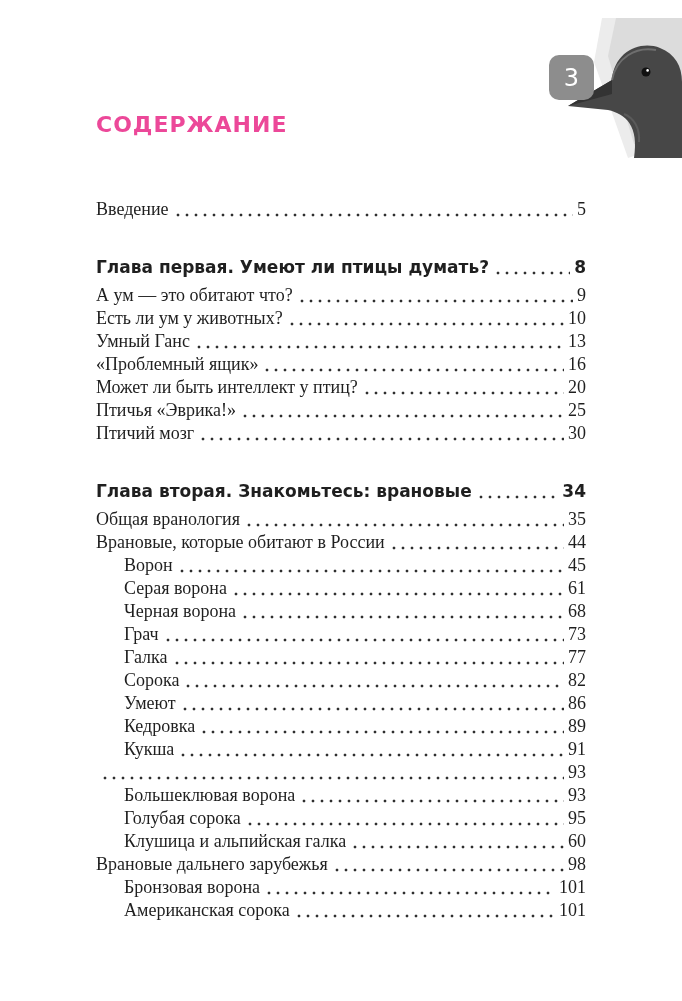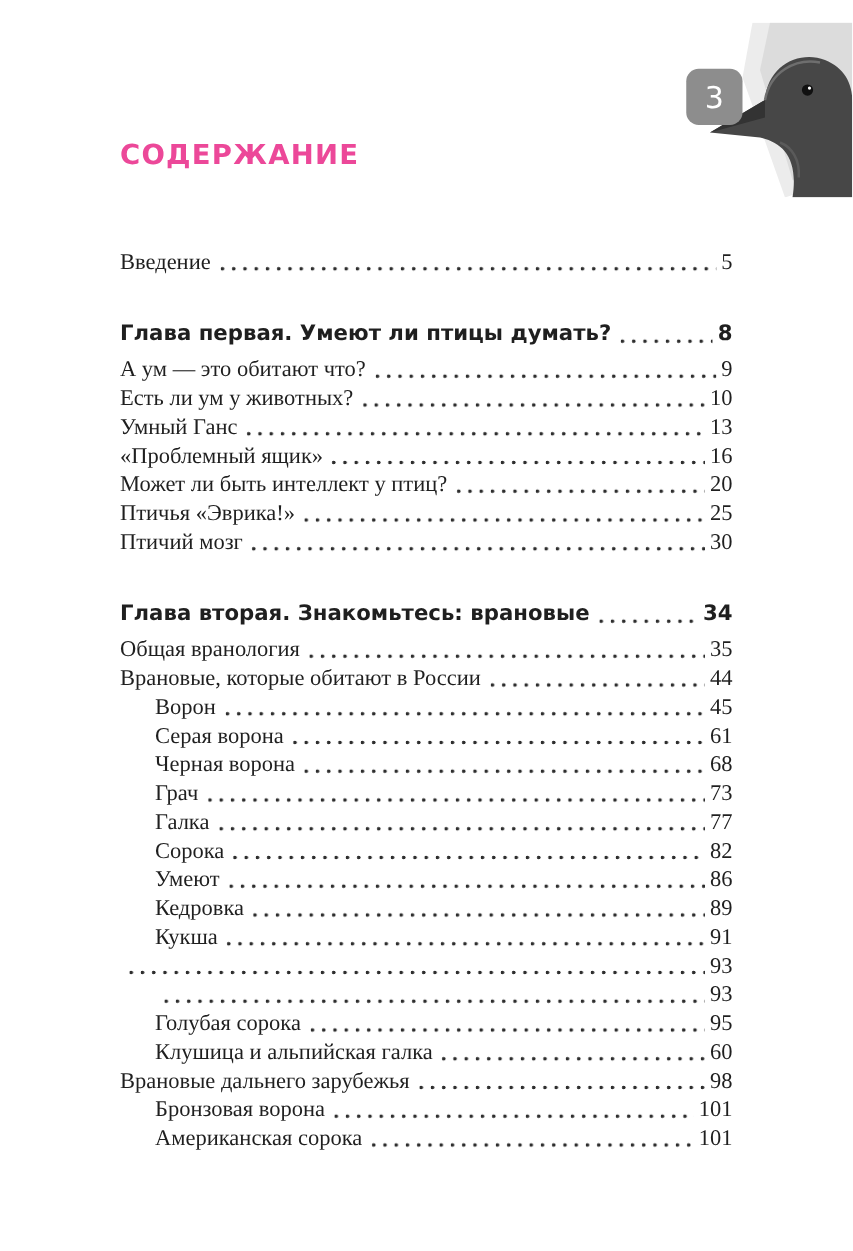--- a/index.html
+++ b/index.html
@@ -224,20 +224,21 @@
       <div class="toc-row indent">
     <span class="toc-label">Кукша</span>
     <span class="leader"></span>
     <span class="toc-page">91</span>
   </div>
       <div class="toc-row">
     <span class="leader"></span>
     <span class="toc-page">93</span>
   </div>
       <div class="toc-row indent">
+    <span class="toc-label">Большеклювая ворона</span>
     <span class="leader"></span>
     <span class="toc-page">93</span>
   </div>
       <div class="toc-row indent">
     <span class="toc-label">Голубая сорока</span>
     <span class="leader"></span>
     <span class="toc-page">95</span>
   </div>
       <div class="toc-row indent">
     <span class="toc-label">Клушица и альпийская галка</span>

